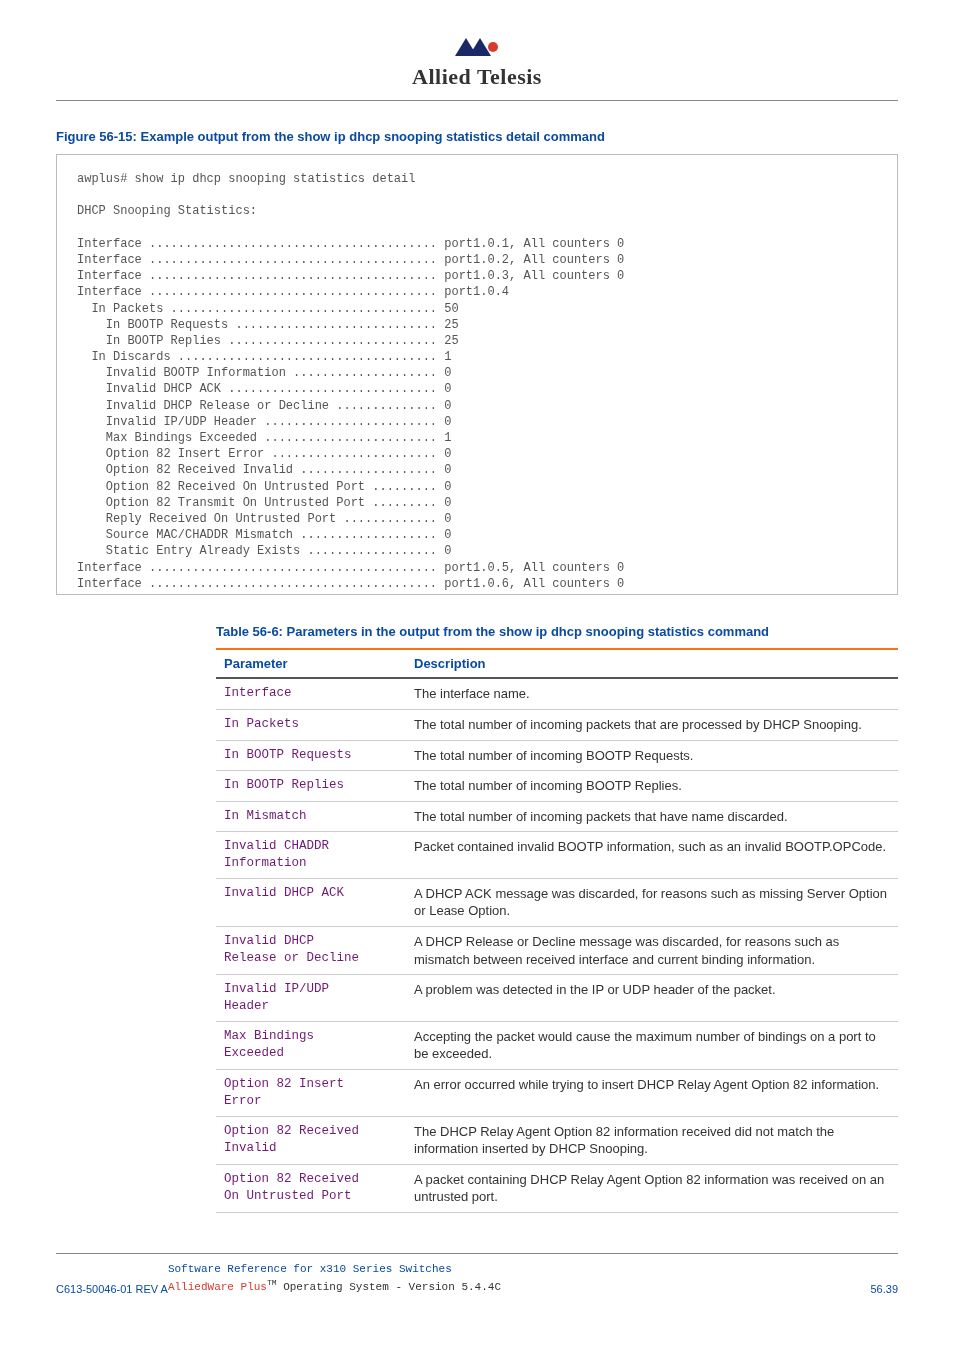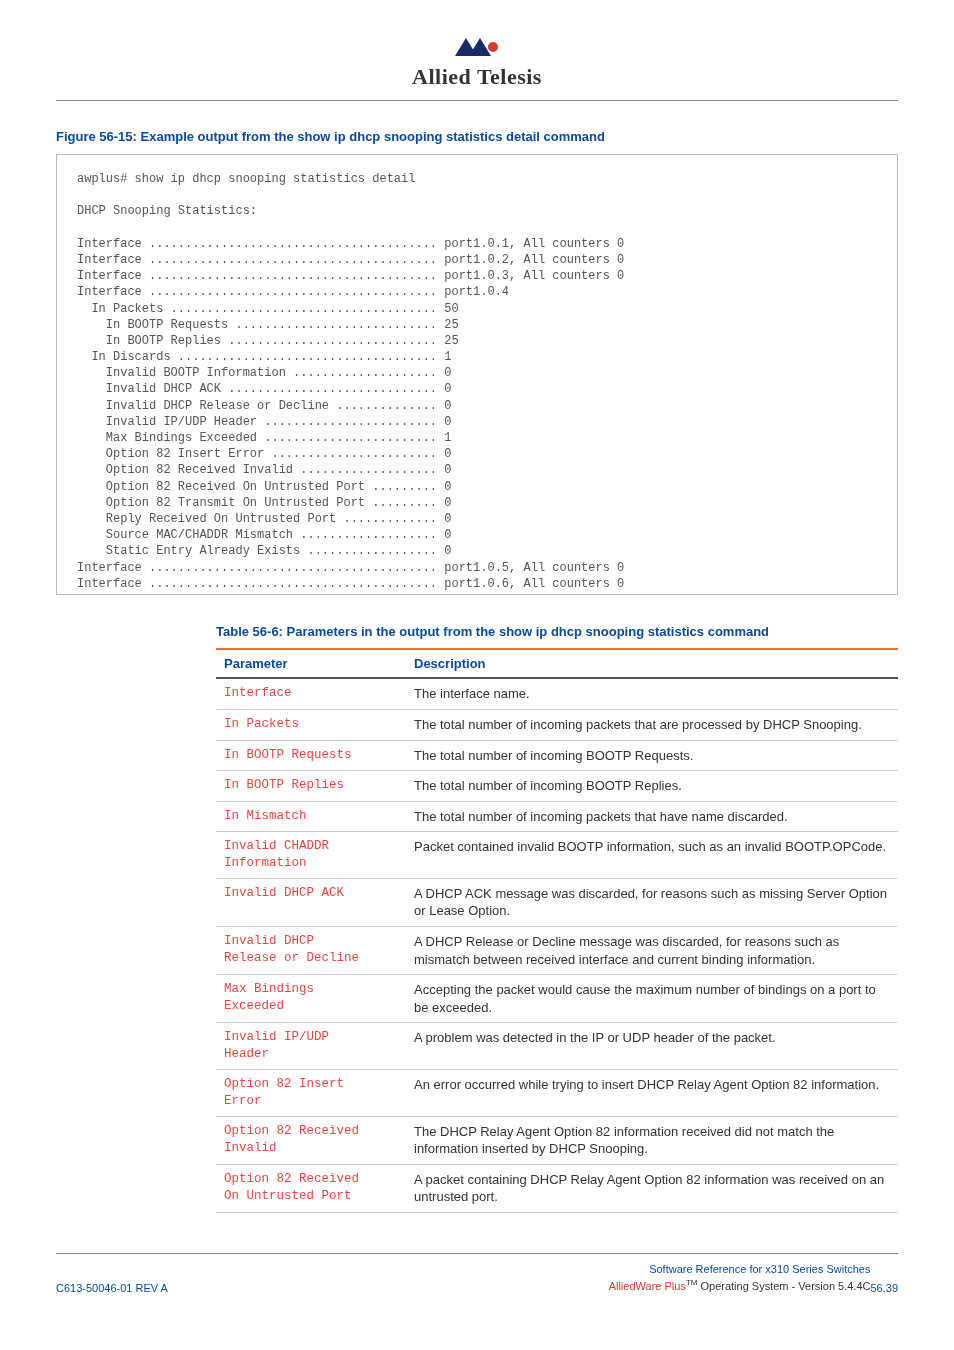--- a/index.html
+++ b/index.html
@@ -11,26 +11,26 @@
     .hr-top { border: none; border-top: 1px solid #888; margin: 10px 0 28px 0; }
     .fig-title { color: #0a4aa0; font-weight: 700; font-size: 13px; margin-bottom: 10px; }
     .code-box { border: 1px solid #bbb; padding: 16px 20px 2px 20px; margin-bottom: 28px; }
     .code-box pre { font-family: "Courier New", monospace; font-size: 12px; line-height: 1.35; color: #555; white-space: pre; }
     .tbl-wrap { margin-left: 160px; }
     .tbl-title { color: #0a4aa0; font-weight: 700; font-size: 13px; margin-bottom: 8px; line-height: 1.35; }
     table.params { border-collapse: collapse; width: 100%; }
     table.params thead tr { border-top: 2px solid #f97316; border-bottom: 2px solid #555; }
     table.params th { text-align: left; color: #0a4aa0; font-size: 13px; font-weight: 700; padding: 6px 8px; }
     table.params td { padding: 6px 8px; font-size: 13px; vertical-align: top; border-bottom: 1px solid #ccc; line-height: 1.35; }
-    table.params td.param { font-family: "Courier New", monospace; font-size: 12.5px; color: #ef4444; width: 190px; white-space: pre; }
+    table.params td.param { font-family: "Courier New", monospace; font-size: 12.5px; color: #701a75; width: 190px; white-space: pre; }
     .footer { margin-top: 40px; }
     .footer-hr { border: none; border-top: 1px solid #888; margin-bottom: 8px; }
     .footer-row { display: flex; justify-content: space-between; align-items: flex-end; font-size: 11px; }
     .footer-left { color: #0a4aa0; }
-    .footer-center { text-align: right; flex: 1; color: #0a4aa0; line-height: 1.4; }
+    .footer-center { text-align: left; flex: 1; color: #0a4aa0; line-height: 1.4; font-family: Liberation Mono, monospace; }
     .footer-center .line2 { color: #333; }
     .footer-right { color: #0a4aa0; }
     sup.tm { font-size: 8px; vertical-align: super; }
   </style>
 </head>
 <body>
 
 <div class="page">
   <div class="logo-row">
     <span class="logo-mark">
@@ -113,28 +113,28 @@
         <tr>
             <td class="param">Invalid DHCP ACK</td>
             <td>A DHCP ACK message was discarded, for reasons such as missing Server Option or Lease Option.</td>
           </tr>
         <tr>
             <td class="param">Invalid DHCP
 Release or Decline</td>
             <td>A DHCP Release or Decline message was discarded, for reasons such as mismatch between received interface and current binding information.</td>
           </tr>
         <tr>
+            <td class="param">Invalid IP/UDP
+Header</td>
+            <td>A problem was detected in the IP or UDP header of the packet.</td>
+          </tr>
+        <tr>
             <td class="param">Max Bindings
 Exceeded</td>
             <td>Accepting the packet would cause the maximum number of bindings on a port to be exceeded.</td>
-          </tr>
-        <tr>
-            <td class="param">Invalid IP/UDP
-Header</td>
-            <td>A problem was detected in the IP or UDP header of the packet.</td>
           </tr>
         <tr>
             <td class="param">Option 82 Insert
 Error</td>
             <td>An error occurred while trying to insert DHCP Relay Agent Option 82 information.</td>
           </tr>
         <tr>
             <td class="param">Option 82 Received
 Invalid</td>
             <td>The DHCP Relay Agent Option 82 information received did not match the information inserted by DHCP Snooping.</td>

